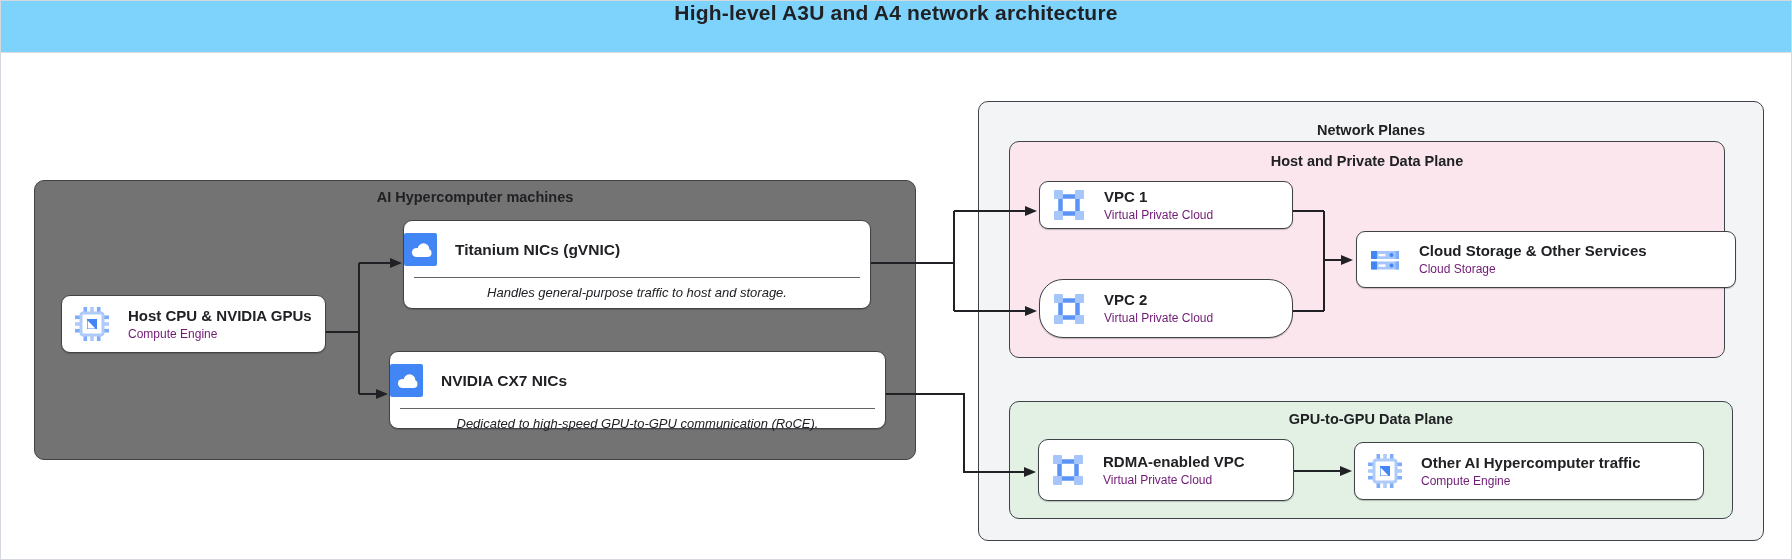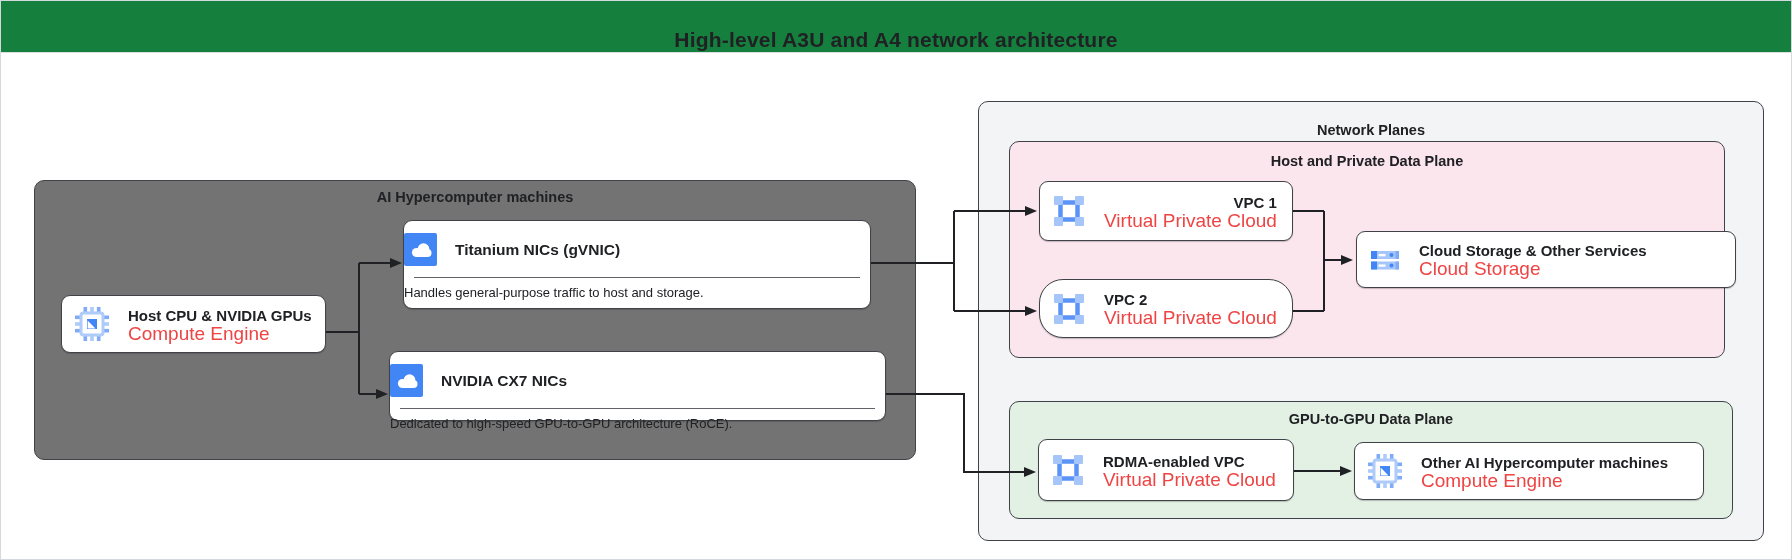--- a/index.html
+++ b/index.html
@@ -4,22 +4,22 @@
 <style>
   html,body { margin:0; padding:0; background:#ffffff; }
   * { box-sizing:border-box; }
   .canvas {
     position:relative; width:1792px; height:560px; overflow:hidden;
     background:#ffffff; border:1px solid #d3d9de;
     font-family:"Liberation Sans", sans-serif; color:#202124;
   }
   .header {
     position:absolute; left:0; top:0; width:100%; height:52px;
-    background:#15803d; border-bottom:1px solid #dadfe4;
-    display:flex; align-items:flex-end; justify-content:center;
+    background:#7dd3fc; border-bottom:1px solid #dadfe4;
+    display:flex; align-items:flex-start; justify-content:center;
   }
   .header .title { font-size:21px; font-weight:bold; letter-spacing:.2px; }
 
   .group {
     position:absolute; border:1.5px solid #3f4347; border-radius:10px; z-index:0;
   }
   .group-label {
     position:absolute; left:0; width:100%; text-align:center;
     font-weight:bold; font-size:14.5px; color:#202124;
   }
@@ -34,34 +34,34 @@
 
   .card {
     position:absolute; z-index:2; background:#ffffff;
     border:1.5px solid #3f4347; border-radius:9px;
     box-shadow:0 1px 1px rgba(32,33,36,.25);
   }
   .card.row { display:flex; align-items:center; padding-left:12px; }
   .card .icon { flex:0 0 auto; display:block; }
   .card .text { margin-left:18px; display:flex; flex-direction:column; }
   .card .t { font-size:15px; font-weight:bold; line-height:19px; color:#202124; white-space:nowrap; }
-  .card .s { font-size:19px; line-height:18px; color:#ef4444; white-space:nowrap; }
+  .card .s { font-size:12px; line-height:18px; color:#701a75; white-space:nowrap; }
 
   .nic-head { display:flex; align-items:center; height:56px; padding-left:0; }
   .nic-head .t { margin-left:18px; font-size:15.5px; }
   .nic-divider { border-top:1.5px solid #5f6368; margin:0 10px; }
-  .nic-desc { text-align:left; font-size:13px; color:#202124; line-height:30px; white-space:nowrap; }
+  .nic-desc { text-align:center; font-size:13px; color:#202124; line-height:30px; white-space:nowrap;font-style:italic; }
 
   .c-host    { left:60px;   top:294px; width:265px; height:58px; }
   .c-tita    { left:402px;  top:219px; width:468px; height:89px; }
-  .c-cx7     { left:388px;  top:350px; width:497px; height:70px; }
-  .c-vpc1    { left:1038px; top:180px; width:254px; height:60px;text-align:right; }
+  .c-cx7     { left:388px;  top:350px; width:497px; height:78px; }
+  .c-vpc1    { left:1038px; top:180px; width:254px; height:48px; }
   .c-vpc2    { left:1038px; top:278px; width:254px; height:59px;border-radius:24px; }
   .c-storage { left:1355px; top:230px; width:380px; height:57px; }
-  .c-rdma    { left:1037px; top:438px; width:256px; height:62px; }
+  .c-rdma    { left:1037px; top:438px; width:256px; height:62px;border-radius:10px; }
   .c-other   { left:1353px; top:441px; width:350px; height:58px; }
 </style>
 </head>
 <body>
 
 <div class="canvas">
 
   <div class="header">
     <div class="title">High-level A3U and A4 network architecture</div>
   </div>
@@ -148,21 +148,21 @@
         <g fill="#ffffff">
           <circle cx="12.5" cy="19.5" r="4.6"></circle>
             <circle cx="19.5" cy="16" r="5.8"></circle>
             <circle cx="23.5" cy="20" r="4"></circle>
           <rect x="12" y="18.5" width="12" height="5.6" rx="2.8"></rect>
         </g>
       </svg>
       <div class="t">NVIDIA CX7 NICs</div>
     </div>
     <div class="nic-divider"></div>
-    <div class="nic-desc">Dedicated to high-speed GPU-to-GPU architecture (RoCE).</div>
+    <div class="nic-desc">Dedicated to high-speed GPU-to-GPU communication (RoCE).</div>
   </div>
 
   <div class="card row c-vpc1">
     <svg class="icon" width="34" height="34" viewBox="0 0 34 34">
       <rect x="8.5" y="8.5" width="17" height="17" fill="none" stroke="#5b94f6" stroke-width="4.5"></rect>
       <g fill="#a6c5fa">
         <rect x="2" y="2" width="9" height="9" rx="1"></rect>
           <rect x="23" y="2" width="9" height="9" rx="1"></rect>
         <rect x="2" y="23" width="9" height="9" rx="1"></rect>
           <rect x="23" y="23" width="9" height="9" rx="1"></rect>
@@ -243,18 +243,18 @@
           <rect x="1" y="22.9" width="6" height="3.6"></rect>
         <rect x="29" y="9.5" width="6" height="3.6"></rect>
           <rect x="29" y="16.2" width="6" height="3.6" fill="#aecbfa"></rect>
           <rect x="29" y="22.9" width="6" height="3.6"></rect>
       </g>
       <rect x="7" y="7" width="22" height="22" rx="2.5" fill="#ffffff" stroke="#aecbfa" stroke-width="3"></rect>
       <rect x="13" y="13" width="10" height="10" fill="#4285f4"></rect>
       <polygon points="13.6,14.6 13.6,22.4 21.4,22.4" fill="#ffffff"></polygon>
     </svg>
     <div class="text">
-      <div class="t">Other AI Hypercomputer machines</div>
+      <div class="t">Other AI Hypercomputer traffic</div>
       <div class="s">Compute Engine</div>
     </div>
   </div>
 
 </div>
 
 </body></html>

